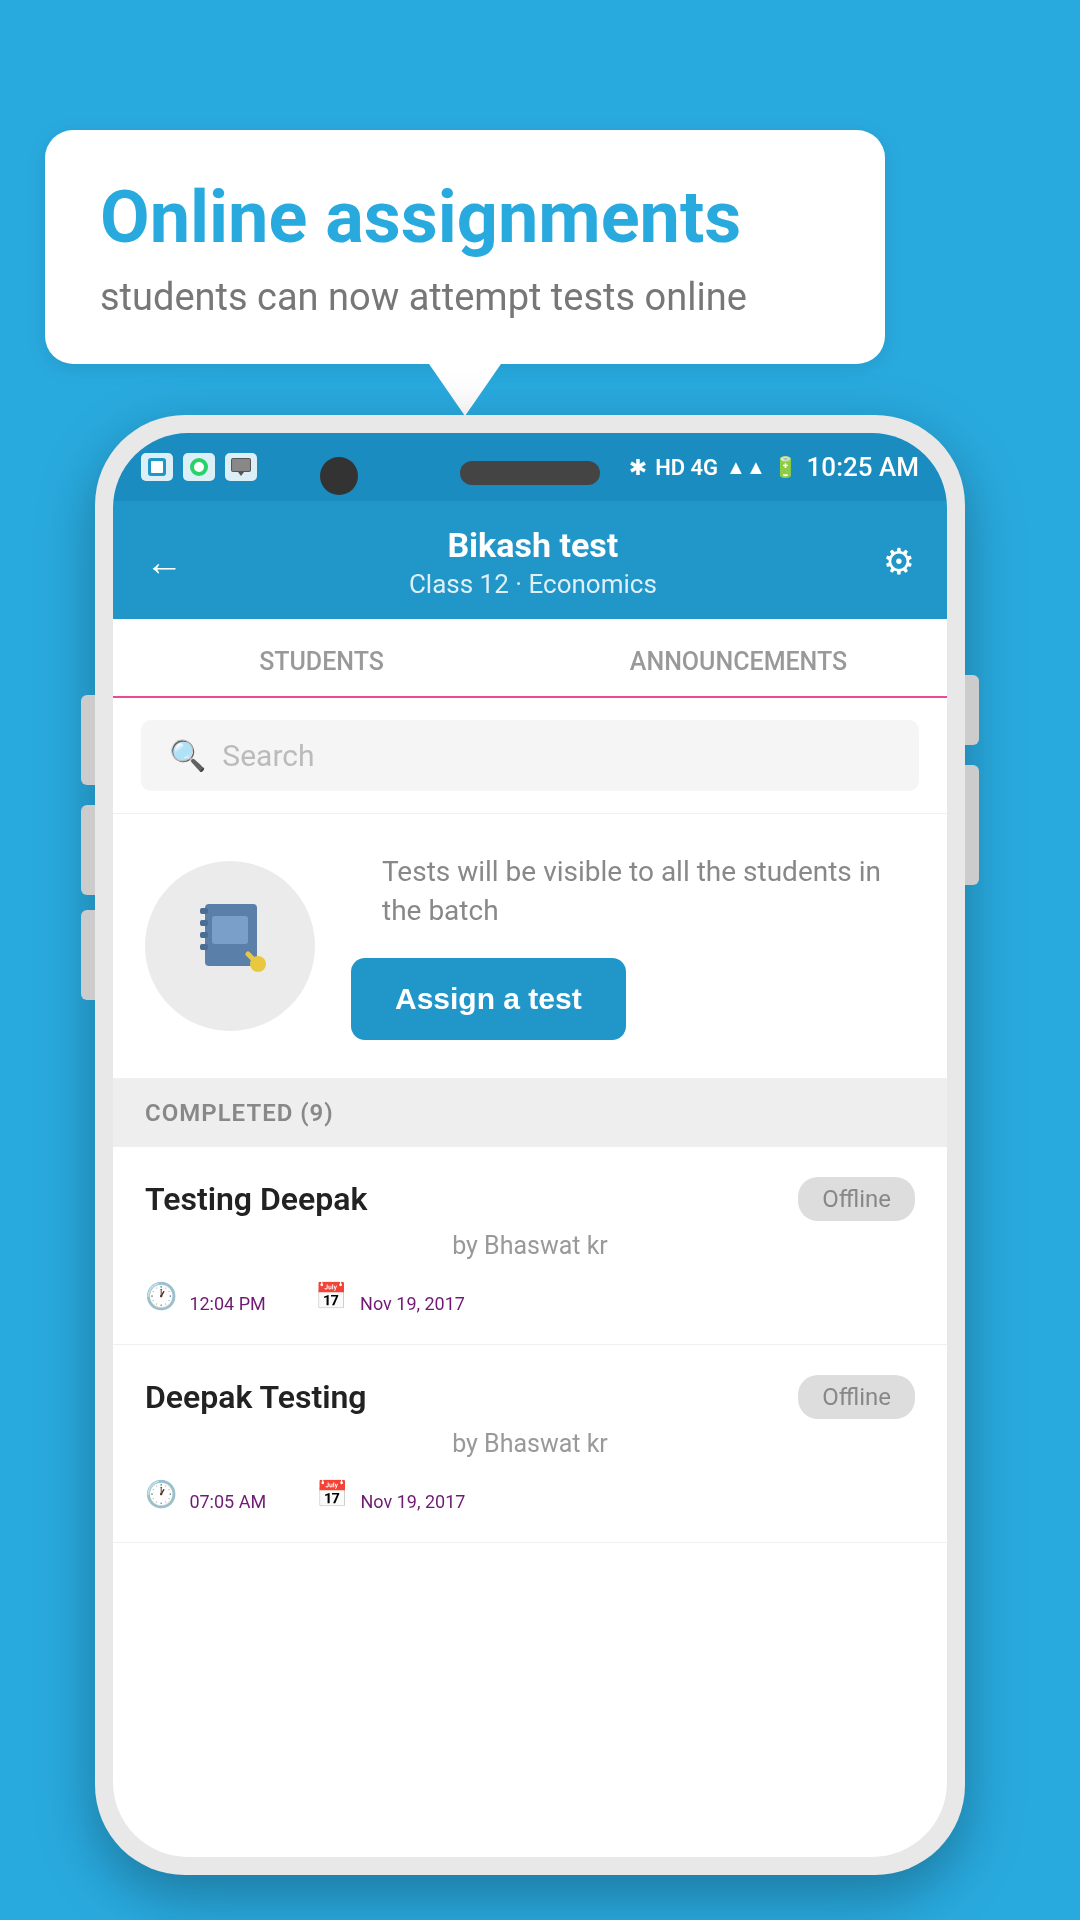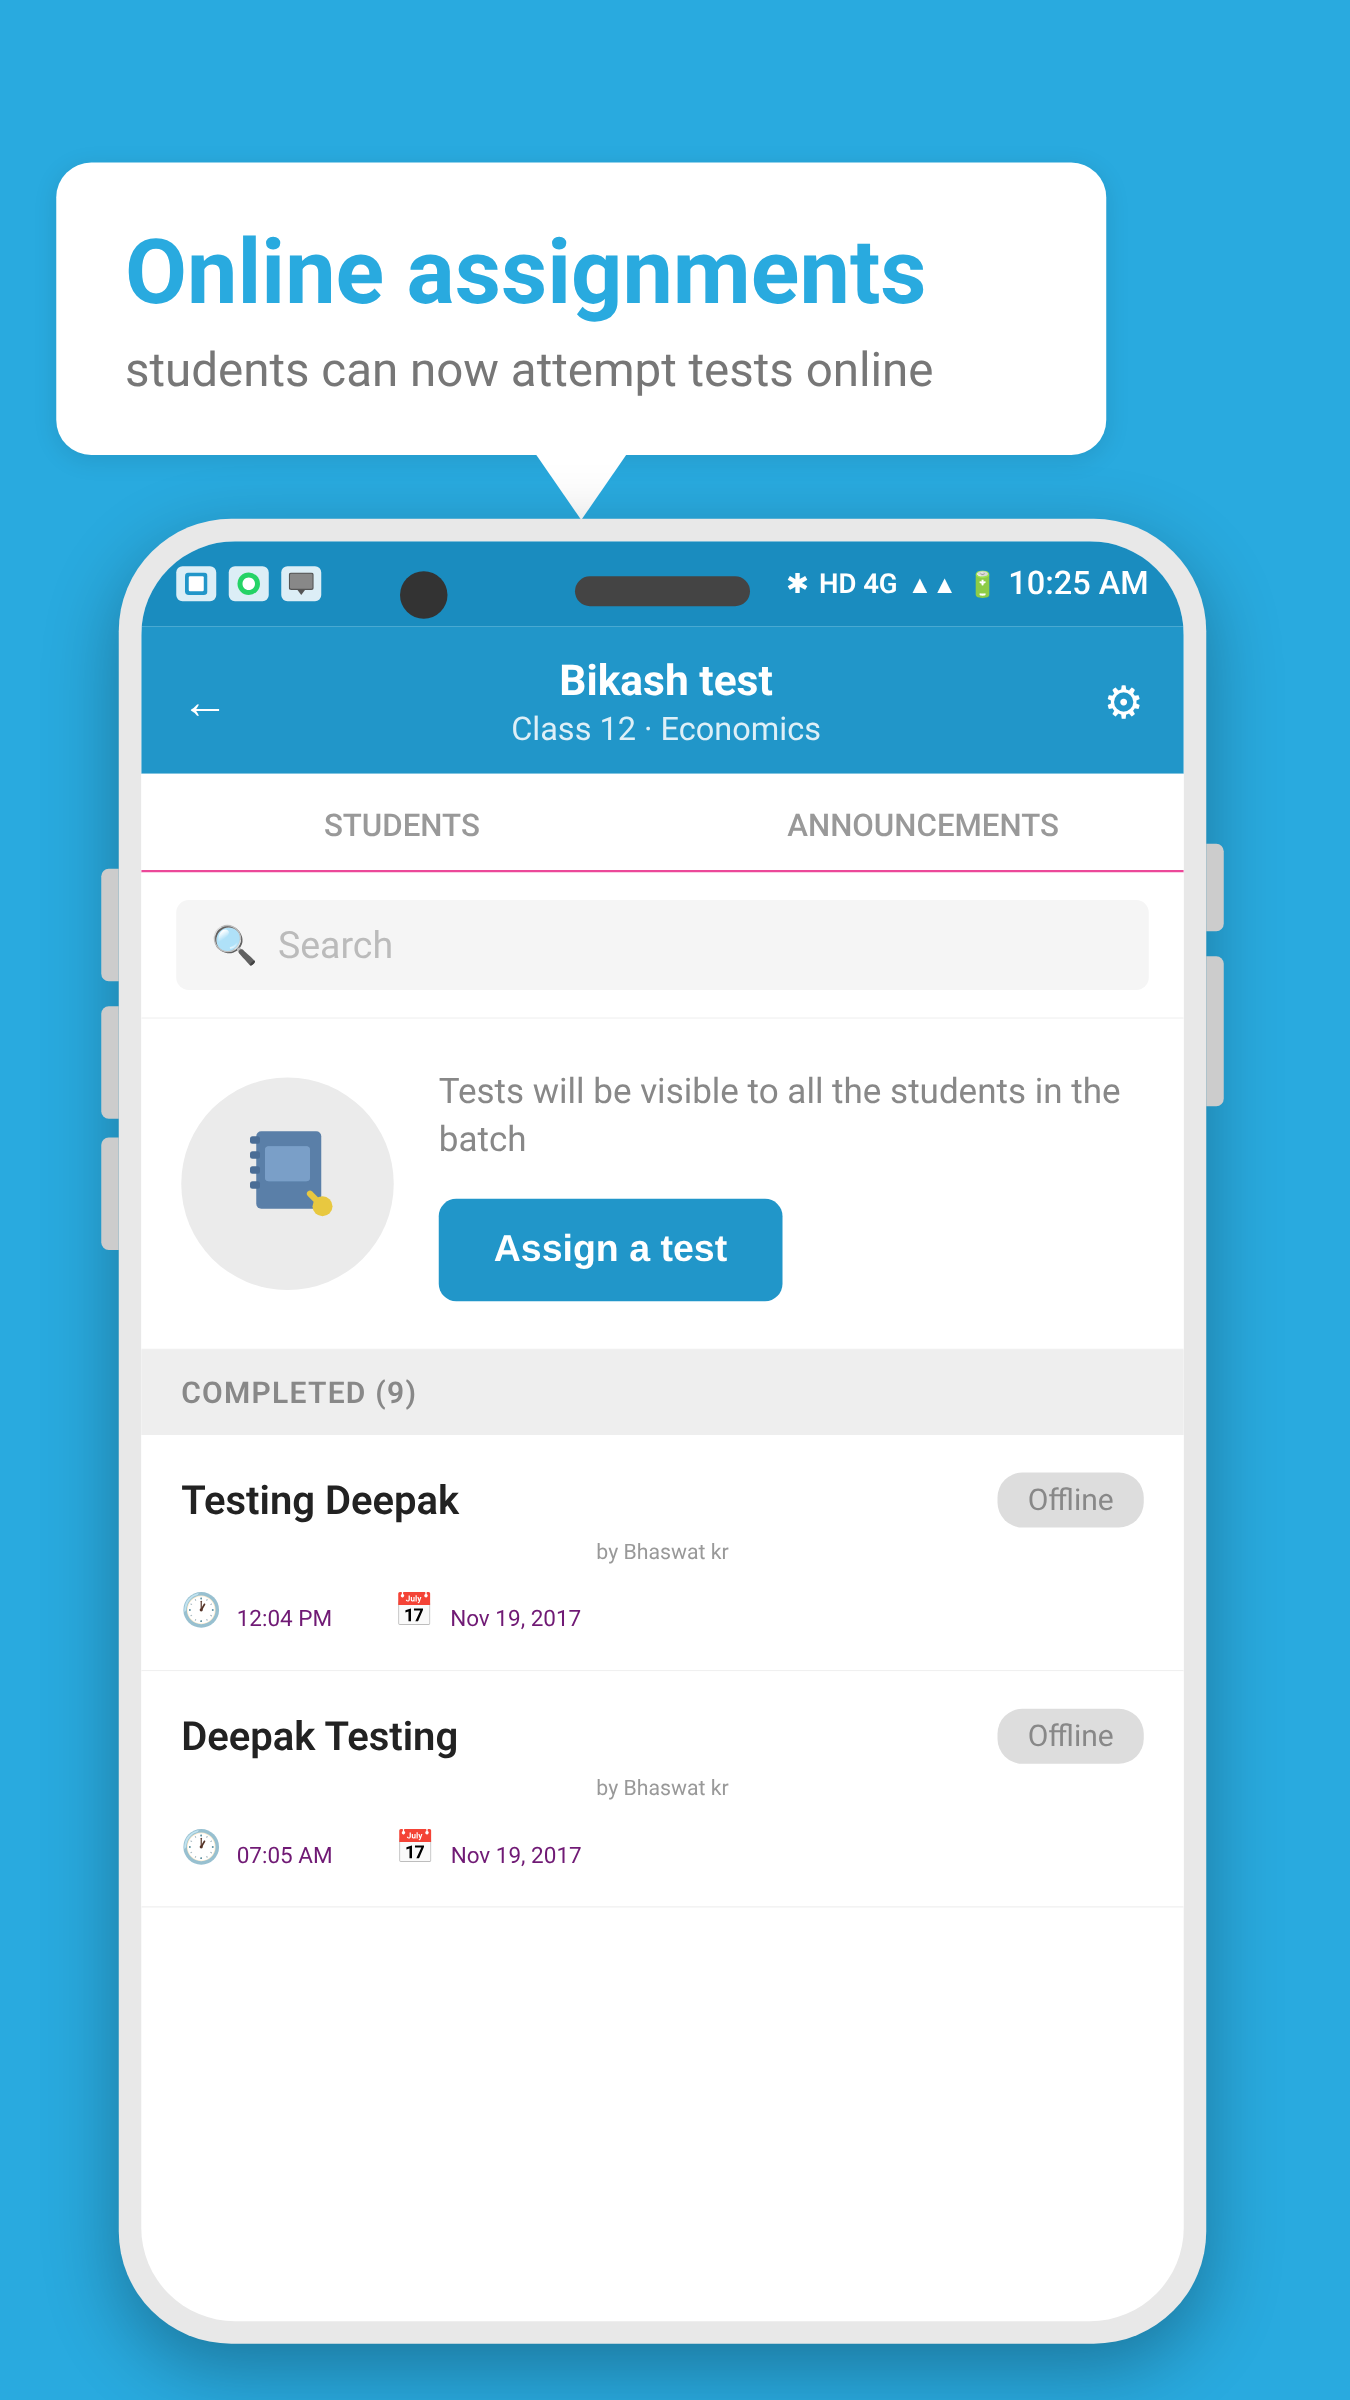--- a/index.html
+++ b/index.html
@@ -241,20 +241,21 @@
 
     .assign-right {
       flex: 1;
     }
 
     .assign-description {
       font-size: 28px;
       color: #888;
       margin-bottom: 28px;
       line-height: 1.4;
+      margin-left: 31px;
     }
 
     .assign-btn {
       background: #2196C9;
       color: white;
       border: none;
       border-radius: 14px;
       padding: 24px 44px;
       font-size: 30px;
       font-weight: 600;
@@ -298,21 +299,21 @@
 
     .offline-badge {
       background: #ddd;
       color: #888;
       font-size: 24px;
       border-radius: 20px;
       padding: 8px 24px;
     }
 
     .test-item-by {
-      font-size: 17px;
+      font-size: 25px;
       color: #999;
       margin-bottom: 18px;
     }
 
     .test-item-meta {
       display: flex;
       align-items: center;
       gap: 50px;
     }
 

